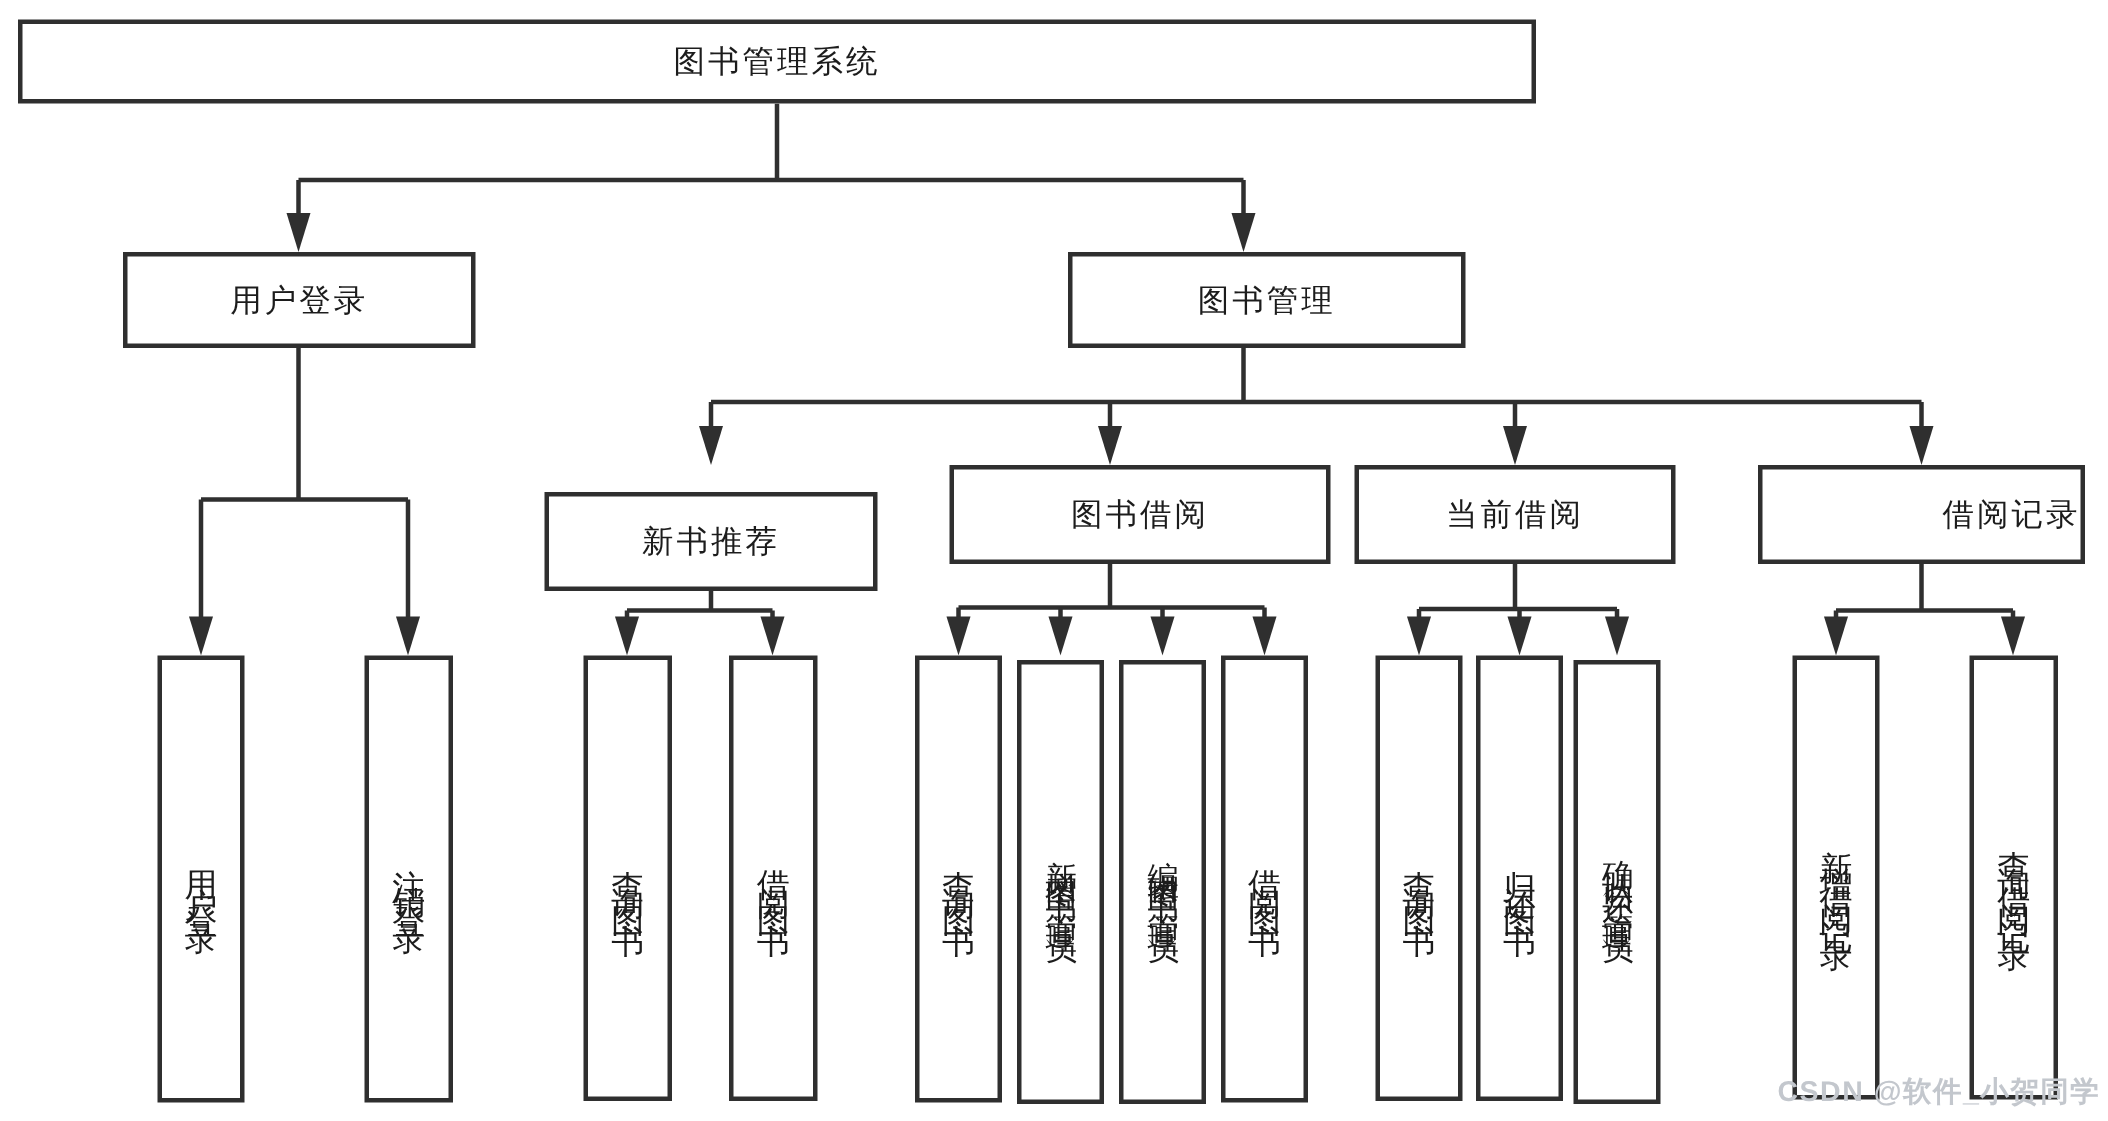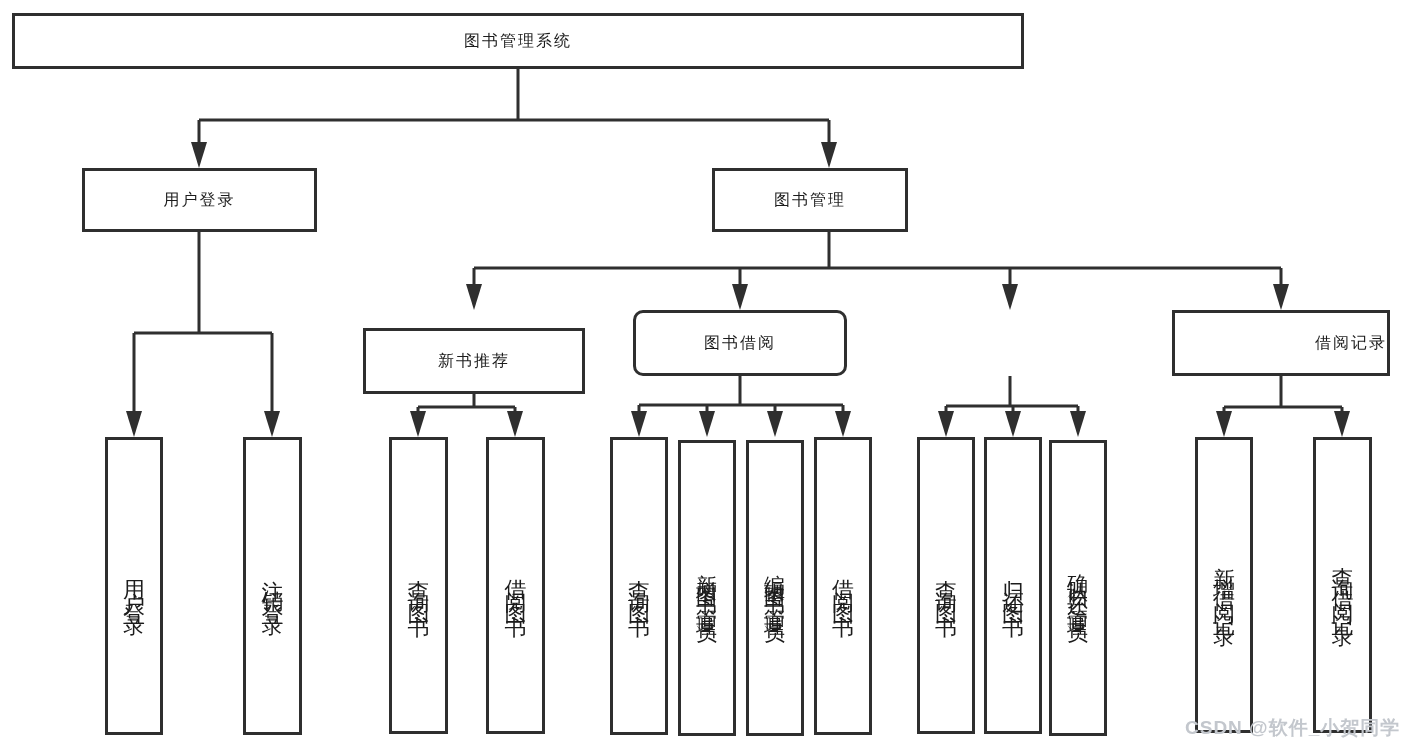--- a/index.html
+++ b/index.html
@@ -28,21 +28,21 @@
     box-sizing:border-box;
     border:3px solid var(--line-color);
     background:var(--box-bg);
     display:flex;
     align-items:center;
     justify-content:center;
     z-index:2;
   }
   .node .label{
     color:var(--text-color);
-    font-size:16px;
+    font-size:21px;
     letter-spacing:2px;
     white-space:nowrap;
     text-align:center;
   }
   .node.vertical .label{
     writing-mode:vertical-rl;
     white-space:normal;
     line-height:1;
     letter-spacing:12px;
     font-size:22px;
@@ -92,28 +92,31 @@
       <polygon points="1216,411 1232,411 1224,437" fill="#2f2f2f"></polygon>
       <polygon points="1334,411 1350,411 1342,437" fill="#2f2f2f"></polygon>
     </svg>
   <div class="watermark" style="left: 1185px; top: 715px; color: rgb(195, 199, 205);">CSDN @软件_小贺同学</div>
 <div class="node" style="left: 12px; top: 13px; width: 1012px; height: 56px;">
       <span class="label">图书管理系统</span>
     </div>
     <div class="node" style="left: 82px; top: 168px; width: 235px; height: 64px;">
       <span class="label">用户登录</span>
     </div>
-    <div class="node" style="left: 712px; top: 168px; width: 196px; height: 64px;">
+    <div class="node" style="left: 712px; top: 168px; width: 265px; height: 64px;">
       <span class="label">图书管理</span>
     </div>
     <div class="node" style="left: 363px; top: 328px; width: 222px; height: 66px;">
       <span class="label">新书推荐</span>
     </div>
-    <div class="node" style="left: 633px; top: 310px; width: 214px; height: 66px; border-radius: 10px;">
+    <div class="node" style="left: 633px; top: 310px; width: 254px; height: 66px;">
       <span class="label">图书借阅</span>
+    </div>
+    <div class="node" style="left: 903px; top: 310px; width: 214px; height: 66px;">
+      <span class="label">当前借阅</span>
     </div>
     <div class="node" style="left: 1172px; top: 310px; width: 218px; height: 66px; justify-content: flex-end;">
       <span class="label">借阅记录</span>
     </div>
     <div class="node vertical" style="left: 105px; top: 437px; width: 58px; height: 298px;">
       <span class="label">用户登录</span>
     </div>
     <div class="node vertical" style="left: 243px; top: 437px; width: 59px; height: 298px;">
       <span class="label">注销登录</span>
     </div>

